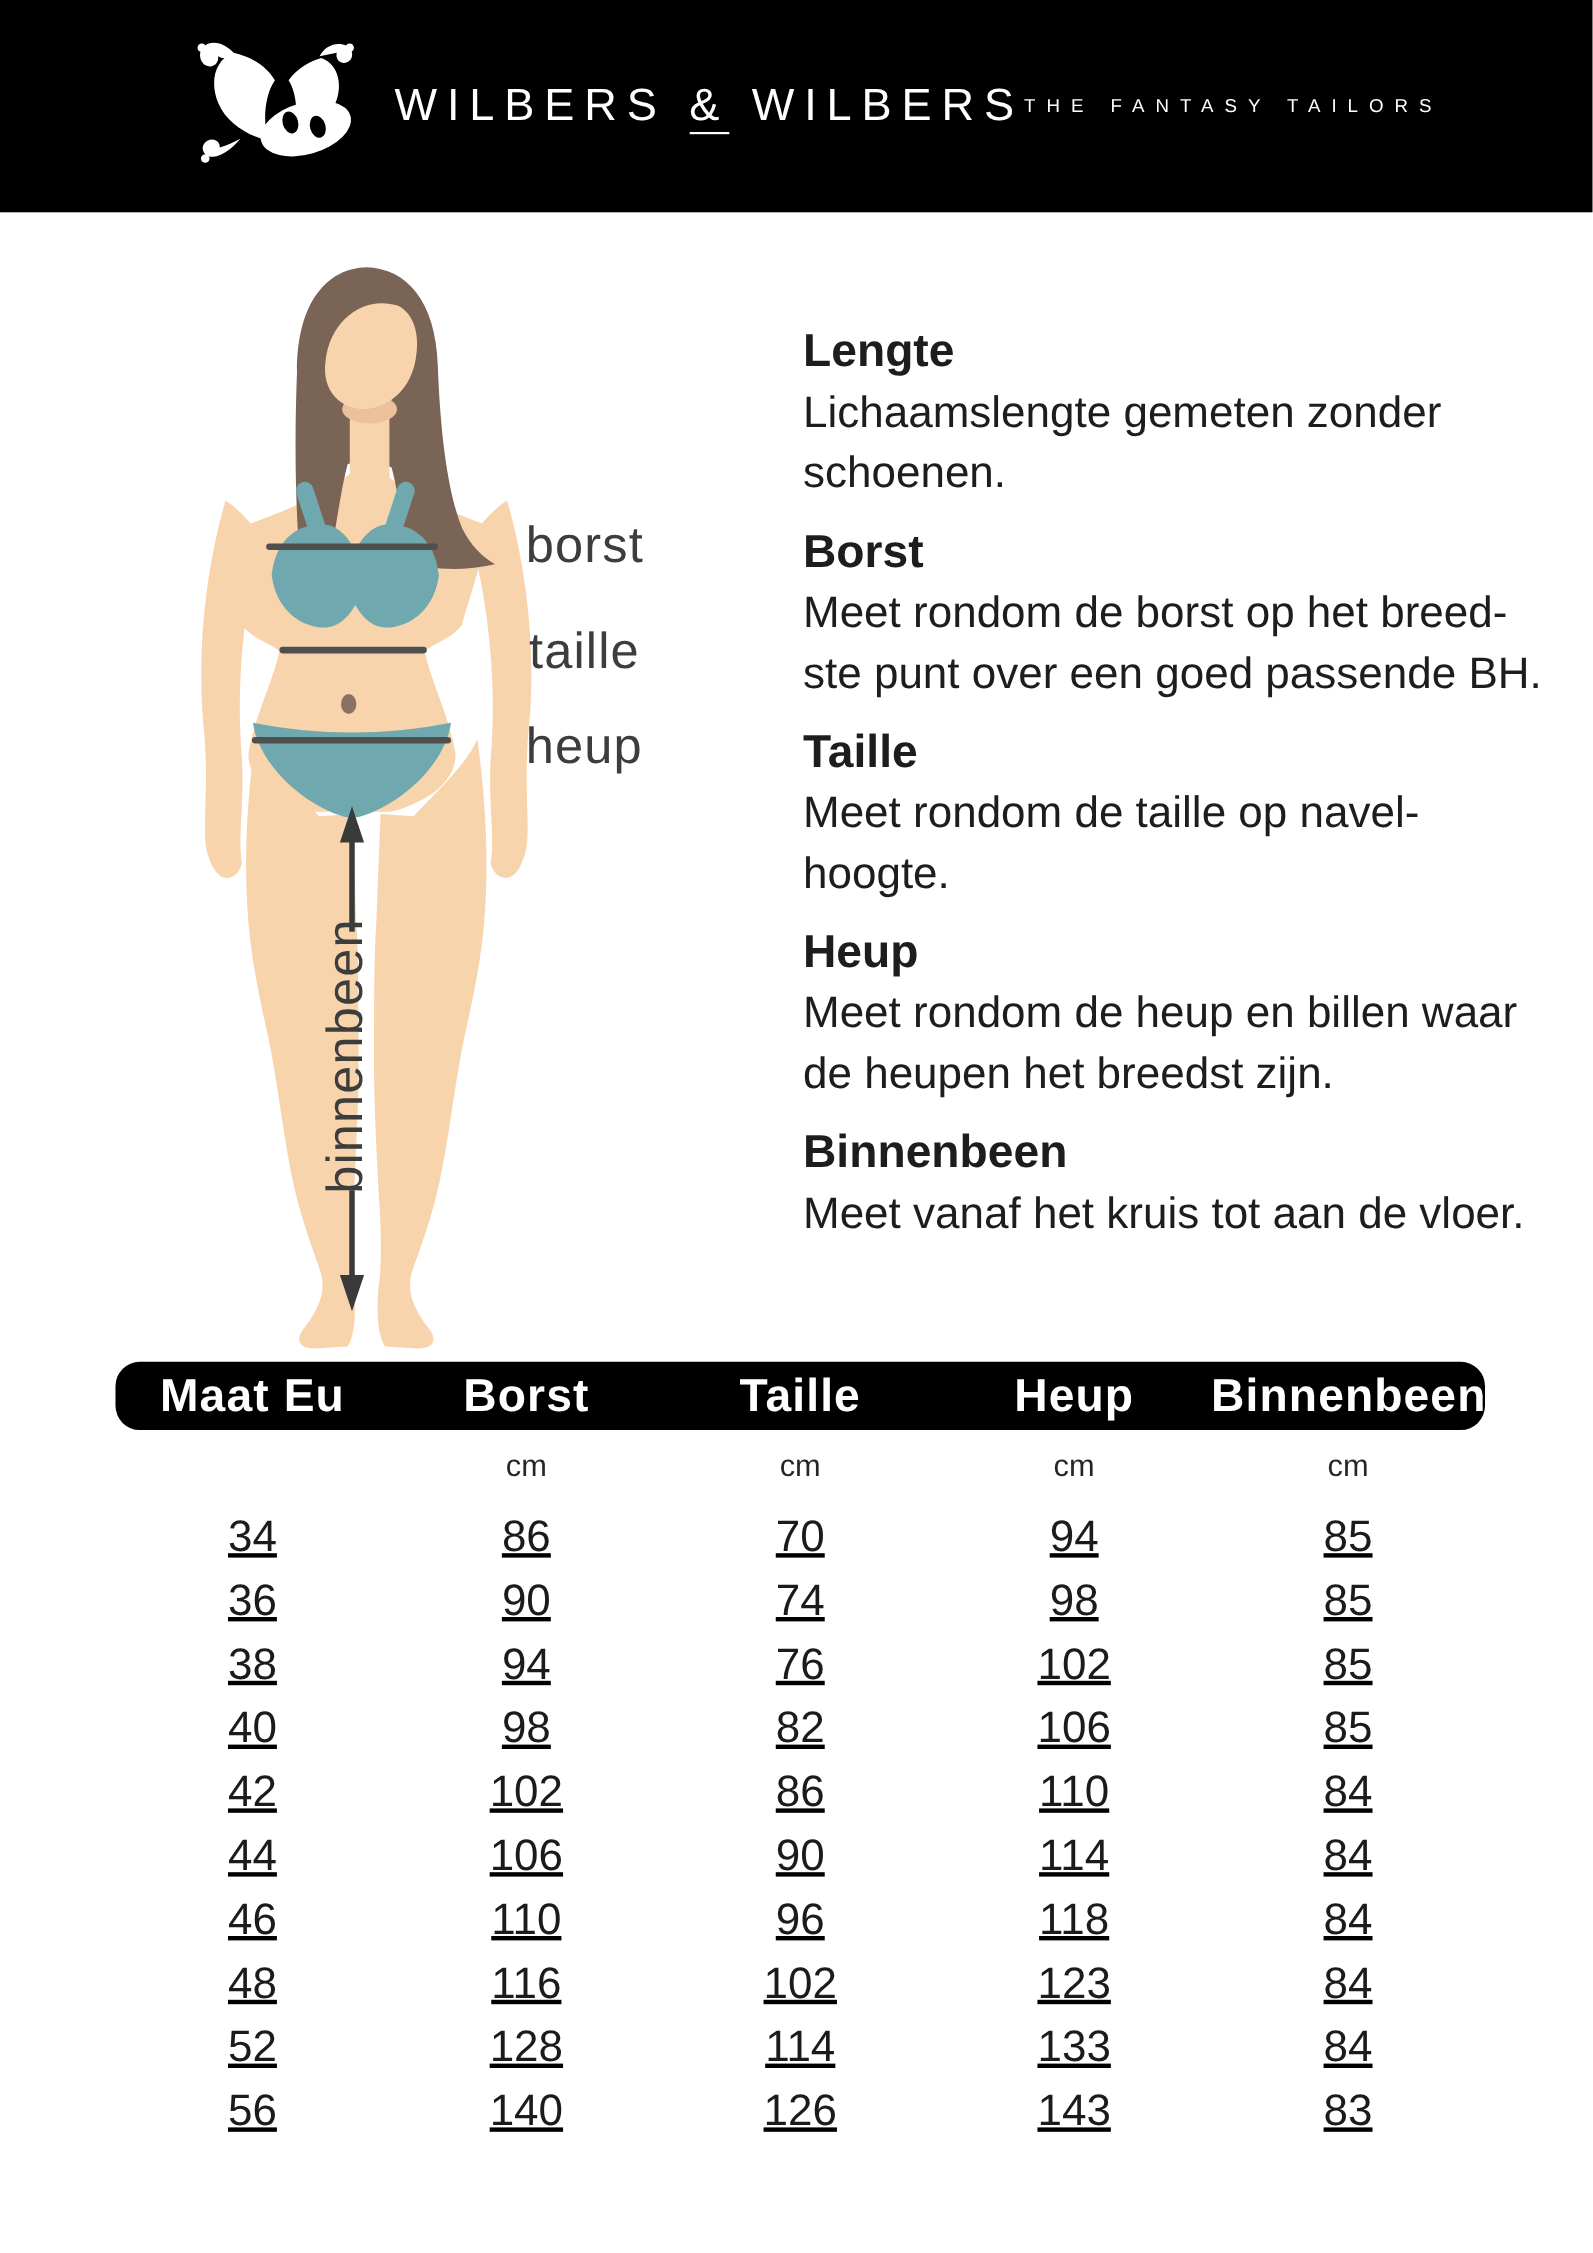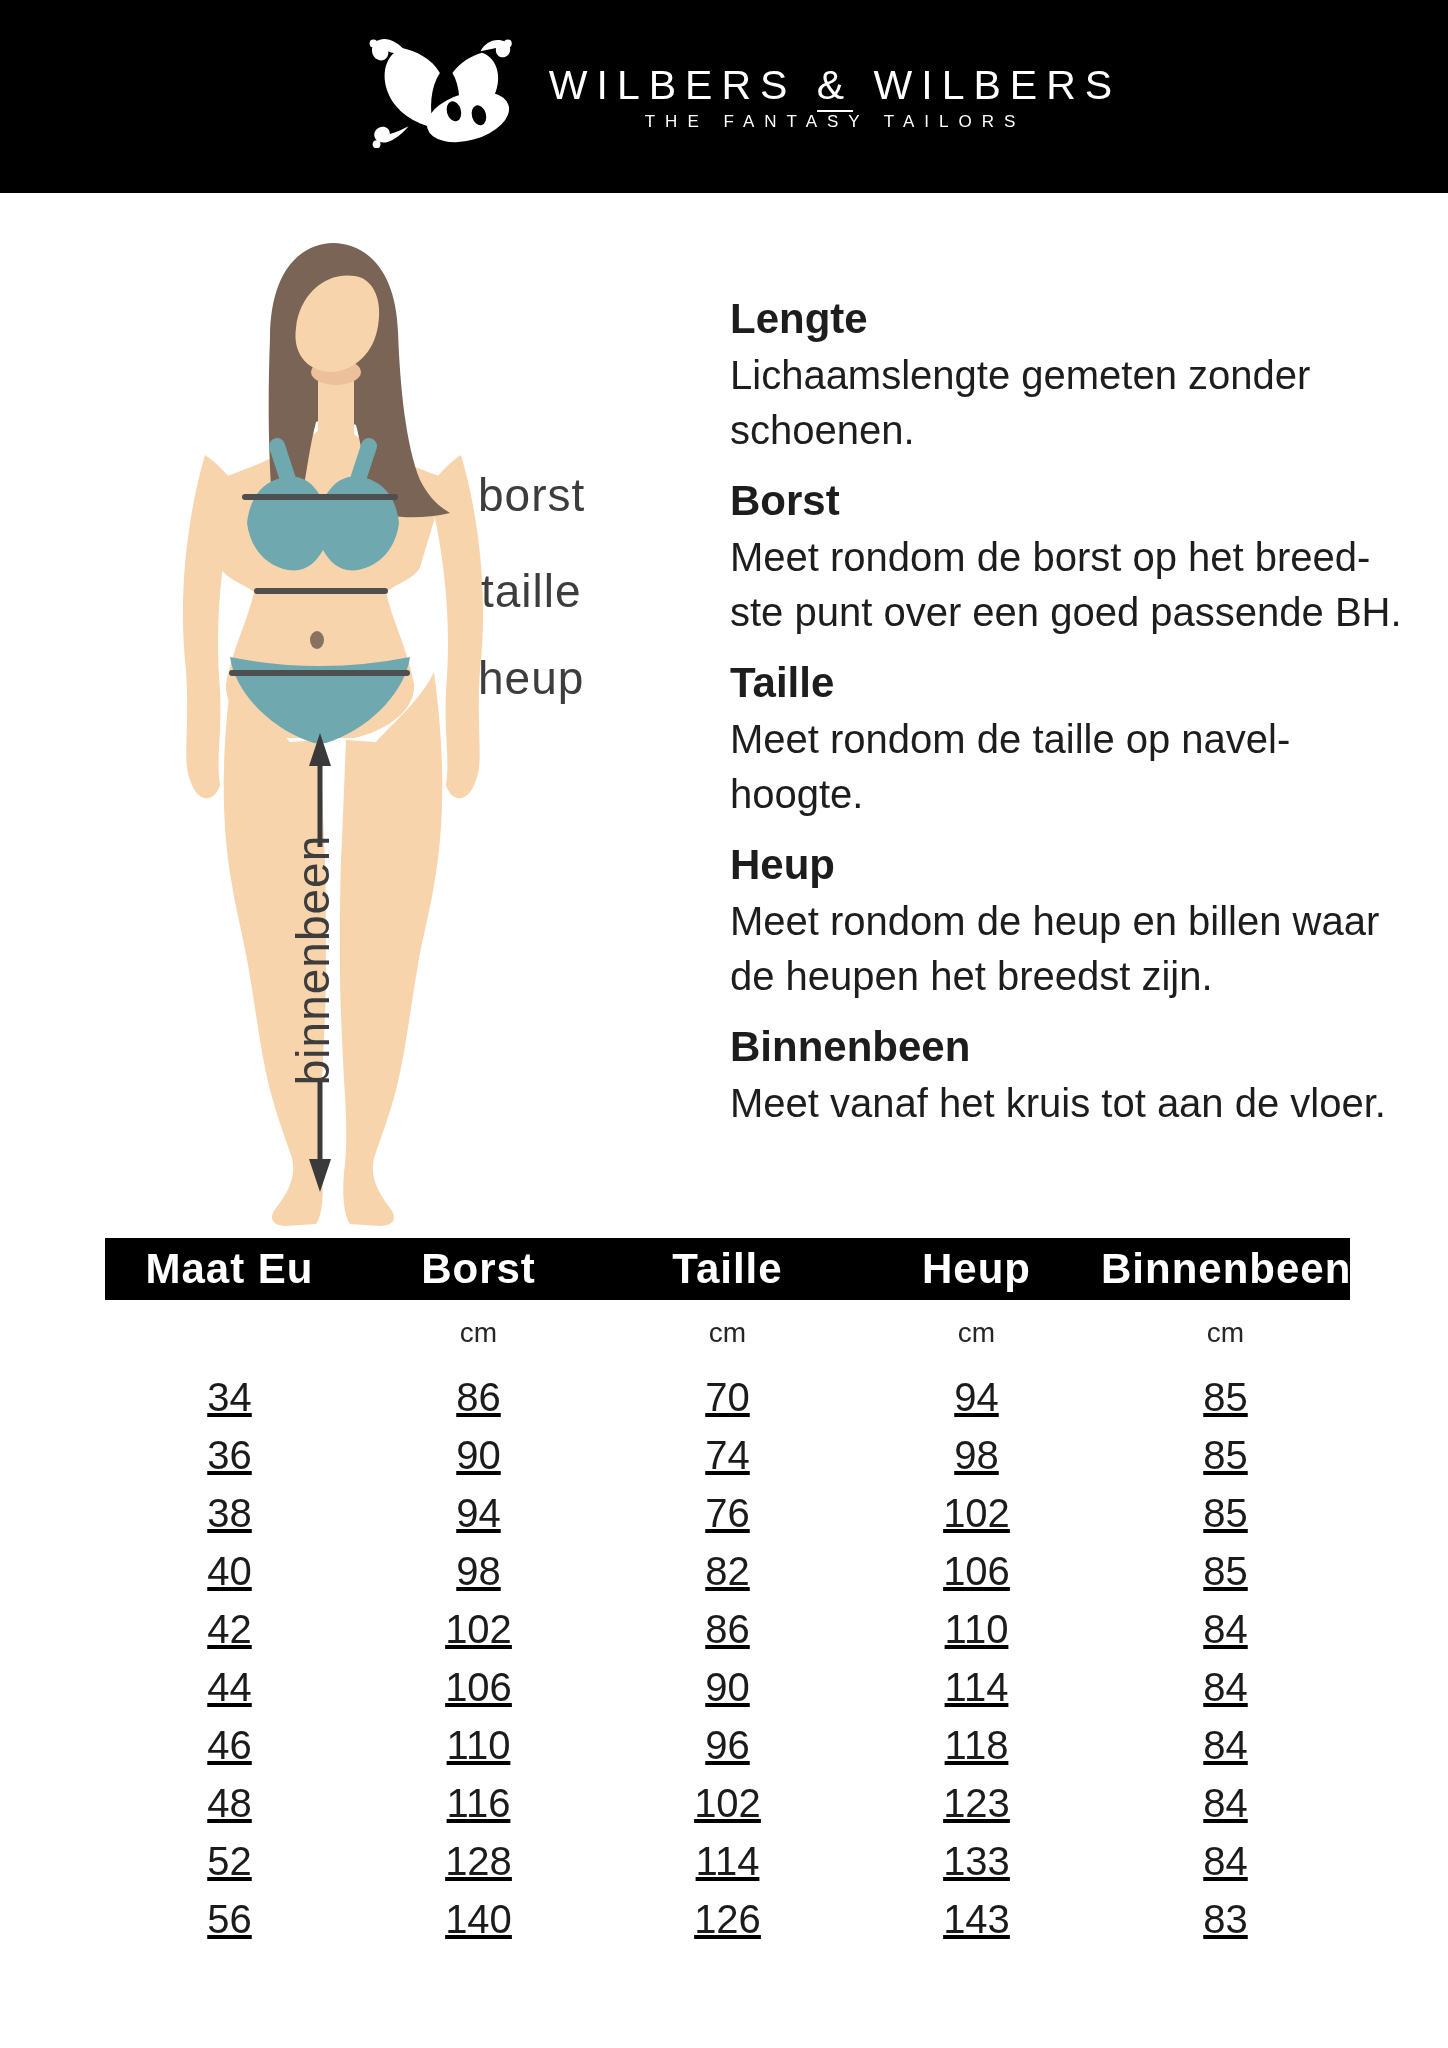--- a/index.html
+++ b/index.html
@@ -21,21 +21,21 @@
   }
 
   
   .top-bar{
     position:absolute;left:0;top:0;width:1448px;height:193px;
     background:var(--header-bg);
     display:flex;align-items:center;justify-content:center;gap:22px;
   }
   .brand-lockup{display:flex;align-items:center;gap:20px;margin-left:30px;}
   .jester-svg{width:172px;height:125px;display:block;}
-  .brand-text{display:flex;flex-direction:column;align-items:center;}
+  .brand-text{display:flex;flex-direction:row;align-items:center;}
   .brand-name{
     color:#ffffff;font-size:41px;font-weight:400;letter-spacing:9px;white-space:nowrap;
   }
   .brand-name .amp{
     display:inline-block;border-bottom:2px solid #ffffff;padding-bottom:4px;line-height:1;
   }
   .brand-tagline{
     color:#ffffff;font-size:17px;font-weight:400;letter-spacing:10px;margin-top:0;white-space:nowrap;
   }
 
@@ -62,21 +62,21 @@
   }
   .m-section p{
     margin:0;font-size:40px;line-height:55px;color:var(--body-text);white-space:pre-line;
   }
 
   
   .size-table{position:absolute;left:105px;top:1238px;width:1245px;}
   .st-row{display:flex;width:100%;}
   .st-cell{width:20%;text-align:center;}
   .st-header{
-    background:var(--table-header-bg);height:62px;align-items:center;
+    background:var(--table-header-bg);height:62px;align-items:center;border-radius:22px;
   }
   .st-header .st-cell{
     color:var(--table-header-text);font-size:42px;font-weight:700;letter-spacing:1px;
   }
   .st-units{height:58px;align-items:center;margin-top:4px;}
   .st-units .st-cell{font-size:28px;color:#262626;}
   .st-data .st-cell{font-size:40px;color:#1b1b1b;}
   .st-data{height:58px;align-items:flex-end;text-decoration:underline;}
 </style>
 </head>

